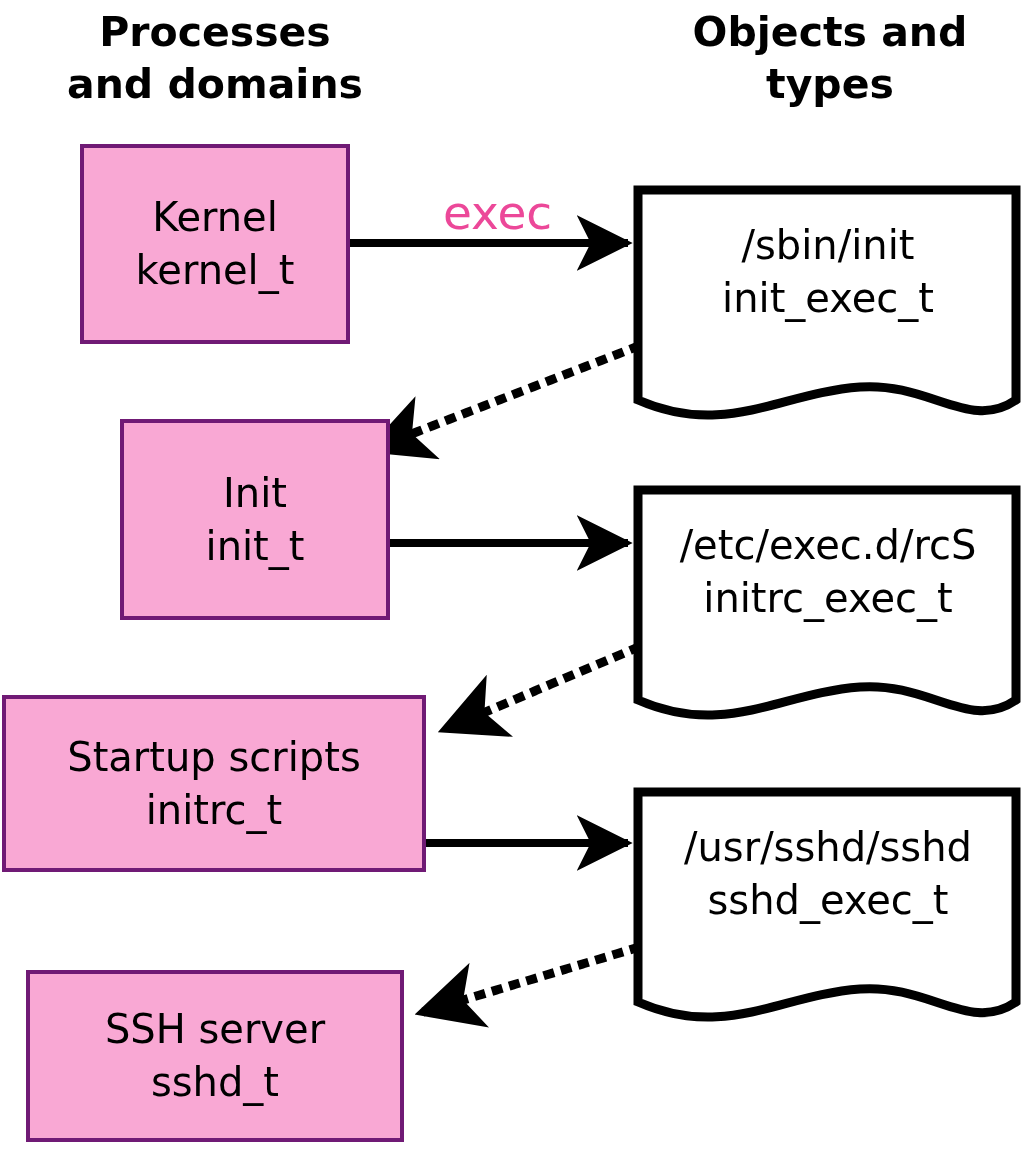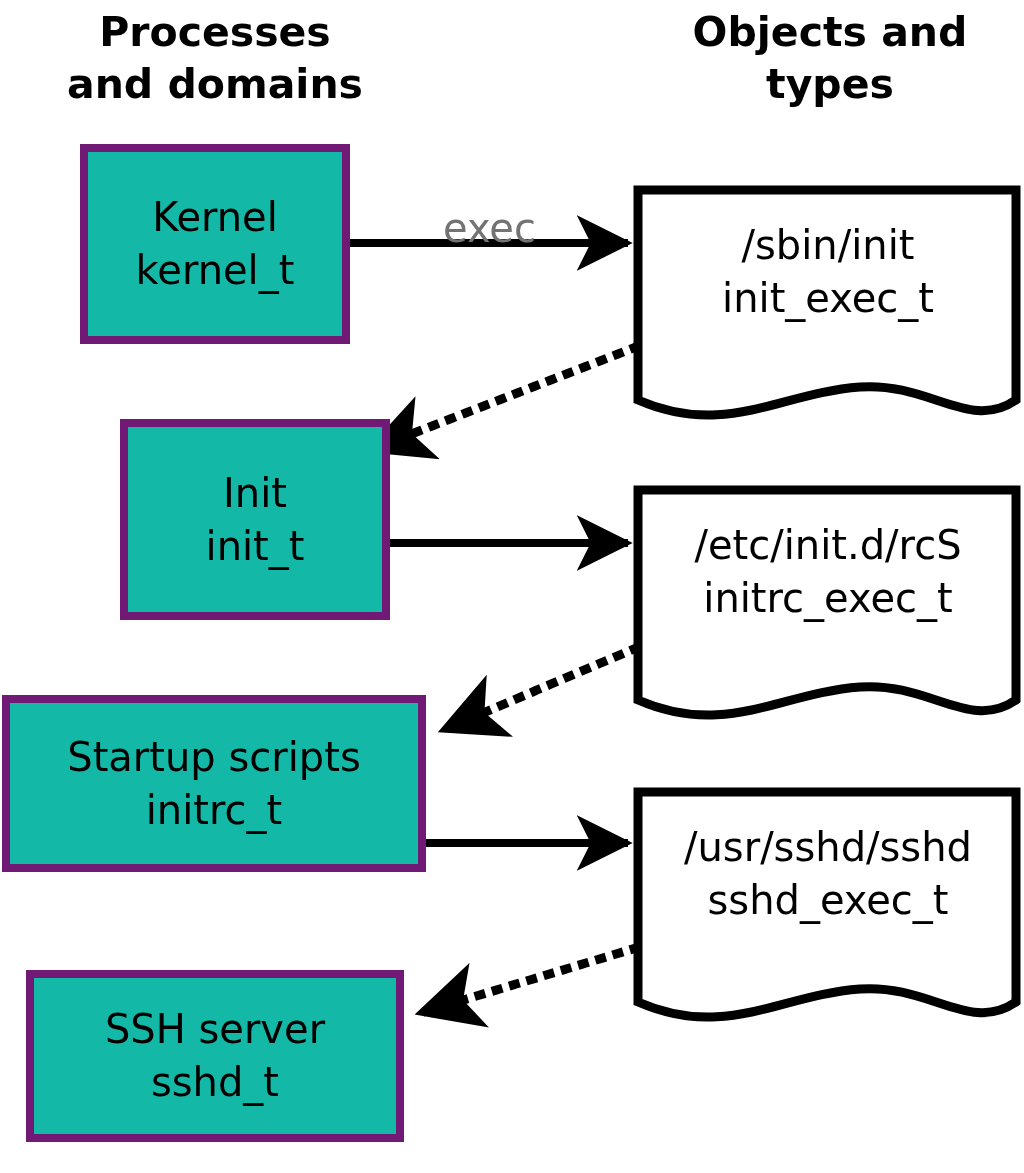--- a/index.html
+++ b/index.html
@@ -24,22 +24,22 @@
     line-height: 52px;
     color: #000000;
     white-space: pre-line;
   }
   #title-left  { left: 15px;  top: 6px; width: 400px; }
   #title-right { left: 630px; top: 6px; width: 400px; }
 
   .proc-box {
     position: absolute;
     box-sizing: border-box;
-    border: 8px solid #701a75;
-    background: #14b8a6;
+    border: 4px solid #701a75;
+    background: #f9a8d4;
     display: flex;
     align-items: center;
     justify-content: center;
     text-align: center;
   }
   .proc-label {
     font-family: "DejaVu Sans", sans-serif;
     font-size: 40px;
     line-height: 53px;
     color: #000000;
@@ -64,24 +64,23 @@
     position: absolute;
     left: 0; top: 0;
     width: 1024px;
     height: 1173px;
     pointer-events: none;
   }
 
   .edge-label {
     position: absolute;
     font-family: "DejaVu Sans", sans-serif;
-    font-size: 40px;
-    color: #737373;
+    font-size: 47px;
+    color: #ec4899;
     white-space: nowrap;
-    margin-top: 20px;
   }
 </style>
 </head>
 <body>
 
 <div id="canvas">
 
   <div class="col-title" id="title-left">Processes
 and domains</div>
   <div class="col-title" id="title-right">Objects and
@@ -154,21 +153,21 @@
   <div class="doc-label" style="left:638px; top:219px; width:380px;">/sbin/init
 init_exec_t</div>
 
   <div class="doc-shape" style="left:630px; top:482px;">
     <svg width="394" height="262" viewBox="0 0 394 262" xmlns="http://www.w3.org/2000/svg">
       <path d="M 8 8 L 386 8 L 386 218
                C 340 250 300 200 230 205
                C 150 211 95 256 8 218 Z" fill="#ffffff" stroke="#000000" stroke-width="9" stroke-linejoin="miter"></path>
     </svg>
   </div>
-  <div class="doc-label" style="left:638px; top:519px; width:380px;">/etc/init.d/rcS
+  <div class="doc-label" style="left:638px; top:519px; width:380px;">/etc/exec.d/rcS
 initrc_exec_t</div>
 
   <div class="doc-shape" style="left:630px; top:784px;">
     <svg width="394" height="262" viewBox="0 0 394 262" xmlns="http://www.w3.org/2000/svg">
       <path d="M 8 8 L 386 8 L 386 218
                C 340 250 300 200 230 205
                C 150 211 95 256 8 218 Z" fill="#ffffff" stroke="#000000" stroke-width="9" stroke-linejoin="miter"></path>
     </svg>
   </div>
   <div class="doc-label" style="left:638px; top:821px; width:380px;">/usr/sshd/sshd

